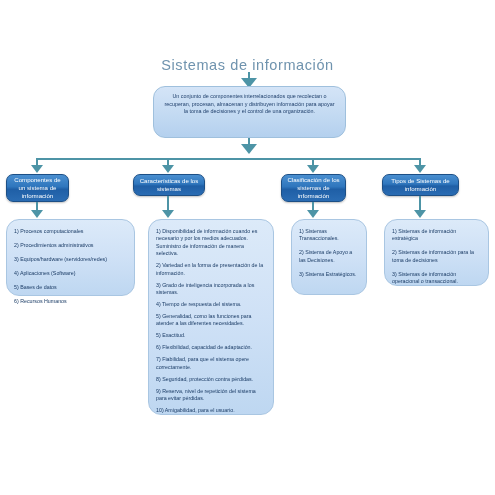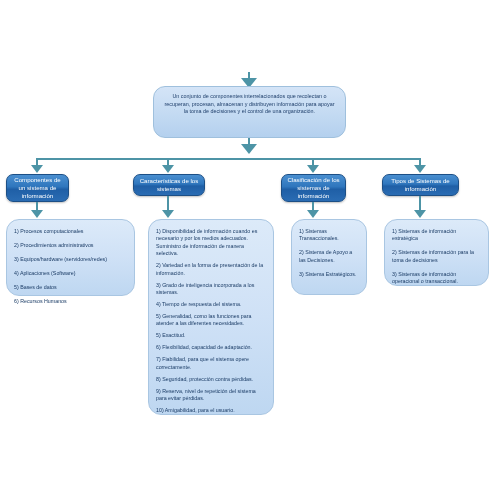--- a/index.html
+++ b/index.html
@@ -116,20 +116,21 @@
   }
   .content-box .li:last-child {
     margin-bottom: 0;
   }
 </style>
 </head>
 <body>
 
 <div id="canvas">
 
+  <div class="title">Sistemas  de  información</div>
 
   <div class="vline" style="left:248px; top:72px; width:2px; height:8px;"></div>
   <div class="arrowhead big" style="left:241px; top:78px;"></div>
 
   <div class="intro-box">Un conjunto de componentes interrelacionados que recolectan o recuperan, procesan, almacenan y distribuyen información para apoyar la toma de decisiones y el control de una organización.</div>
 
   <div class="vline" style="left:248px; top:138px; width:2px; height:8px;"></div>
   <div class="arrowhead big" style="left:241px; top:144px;"></div>
 
   <div class="hline" style="left:36px; top:158px; width:385px;"></div>

